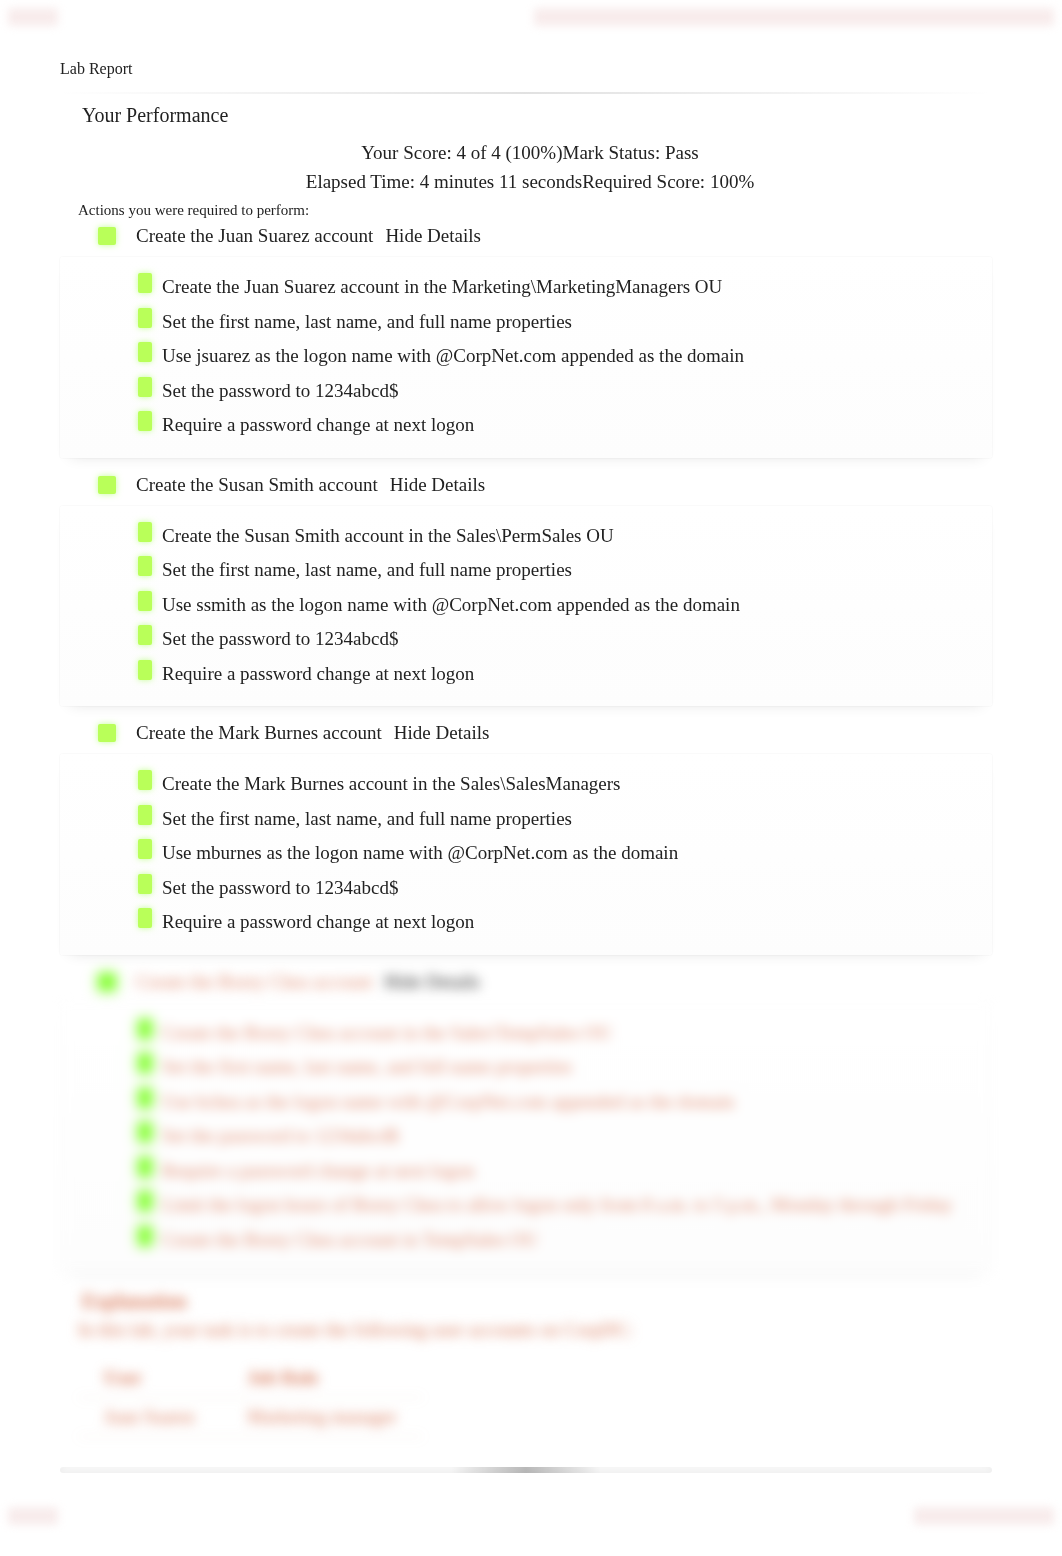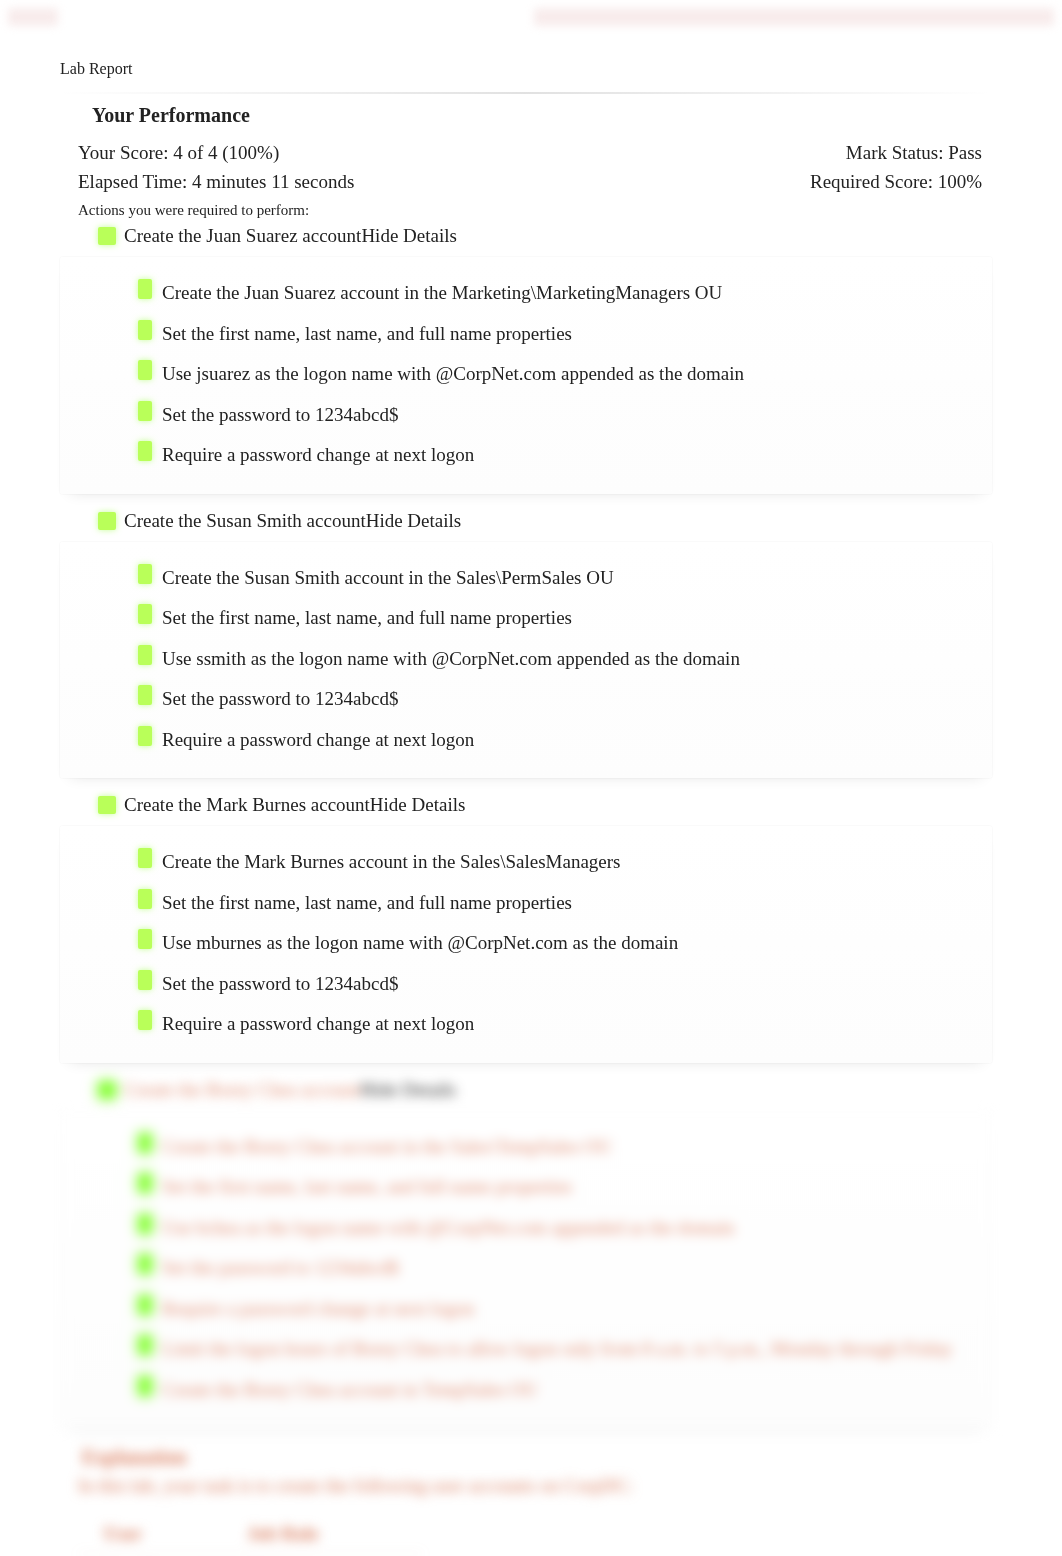--- a/index.html
+++ b/index.html
@@ -43,43 +43,43 @@
     padding: 0 0 0 0;
     position: relative;
   }
   .panel-top-line {
     height: 2px;
     background: linear-gradient(to right, rgba(200,200,200,0.0), rgba(170,170,170,0.35), rgba(200,200,200,0.0));
     margin-bottom: 10px;
   }
   h2.section {
     font-size: 20px;
-    font-weight: bold;
-    margin: 8px 0 12px 32px;
+    font-weight: normal;
+    margin: 8px 0 12px 22px;
   }
   .perf-row {
     display: flex;
-    justify-content: space-between;
+    justify-content: center;
     padding: 0 10px 0 18px;
     font-size: 19px;
     line-height: 1.5;
   }
   .perf-left, .perf-right { white-space: nowrap; }
   .required-intro {
     font-size: 15px;
     margin: 6px 0 6px 18px;
   }
   .task {
     margin: 4px 0 4px 38px;
   }
   .task-head {
     display: flex;
     align-items: center;
     font-size: 19px;
-    gap: 0;
+    gap: 12px;
   }
   .bullet-green {
     display: inline-block;
     width: 18px; height: 18px;
     background: #b9ff59;
     border-radius: 2px;
     margin-right: 8px;
     flex: 0 0 18px;
     box-shadow: 0 0 6px rgba(160,255,80,0.6);
   }
@@ -98,21 +98,21 @@
   .sub-list {
     list-style: none;
     padding: 0;
     margin: 0 0 0 60px;
   }
   .sub-list li {
     display: flex;
     align-items: flex-start;
     font-size: 19px;
     line-height: 1.5;
-    margin: 12px 0;
+    margin: 6px 0;
   }
   .hide-link {
     color: #222;
     text-align: right;
   }
   
   .blurred-region {
     filter: blur(6px);
     color: #e66a4a;
     user-select: none;

